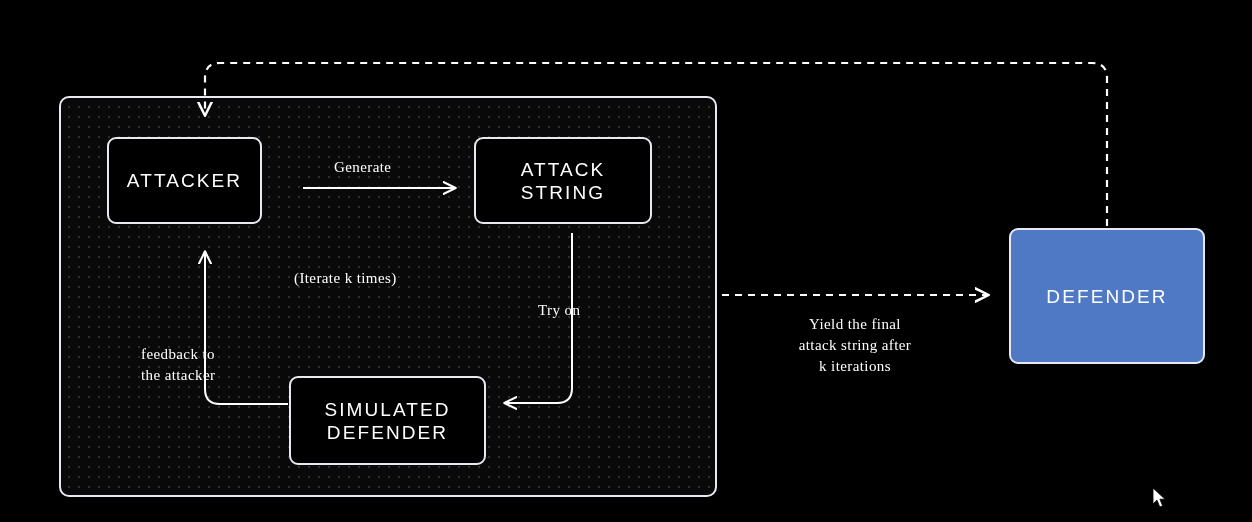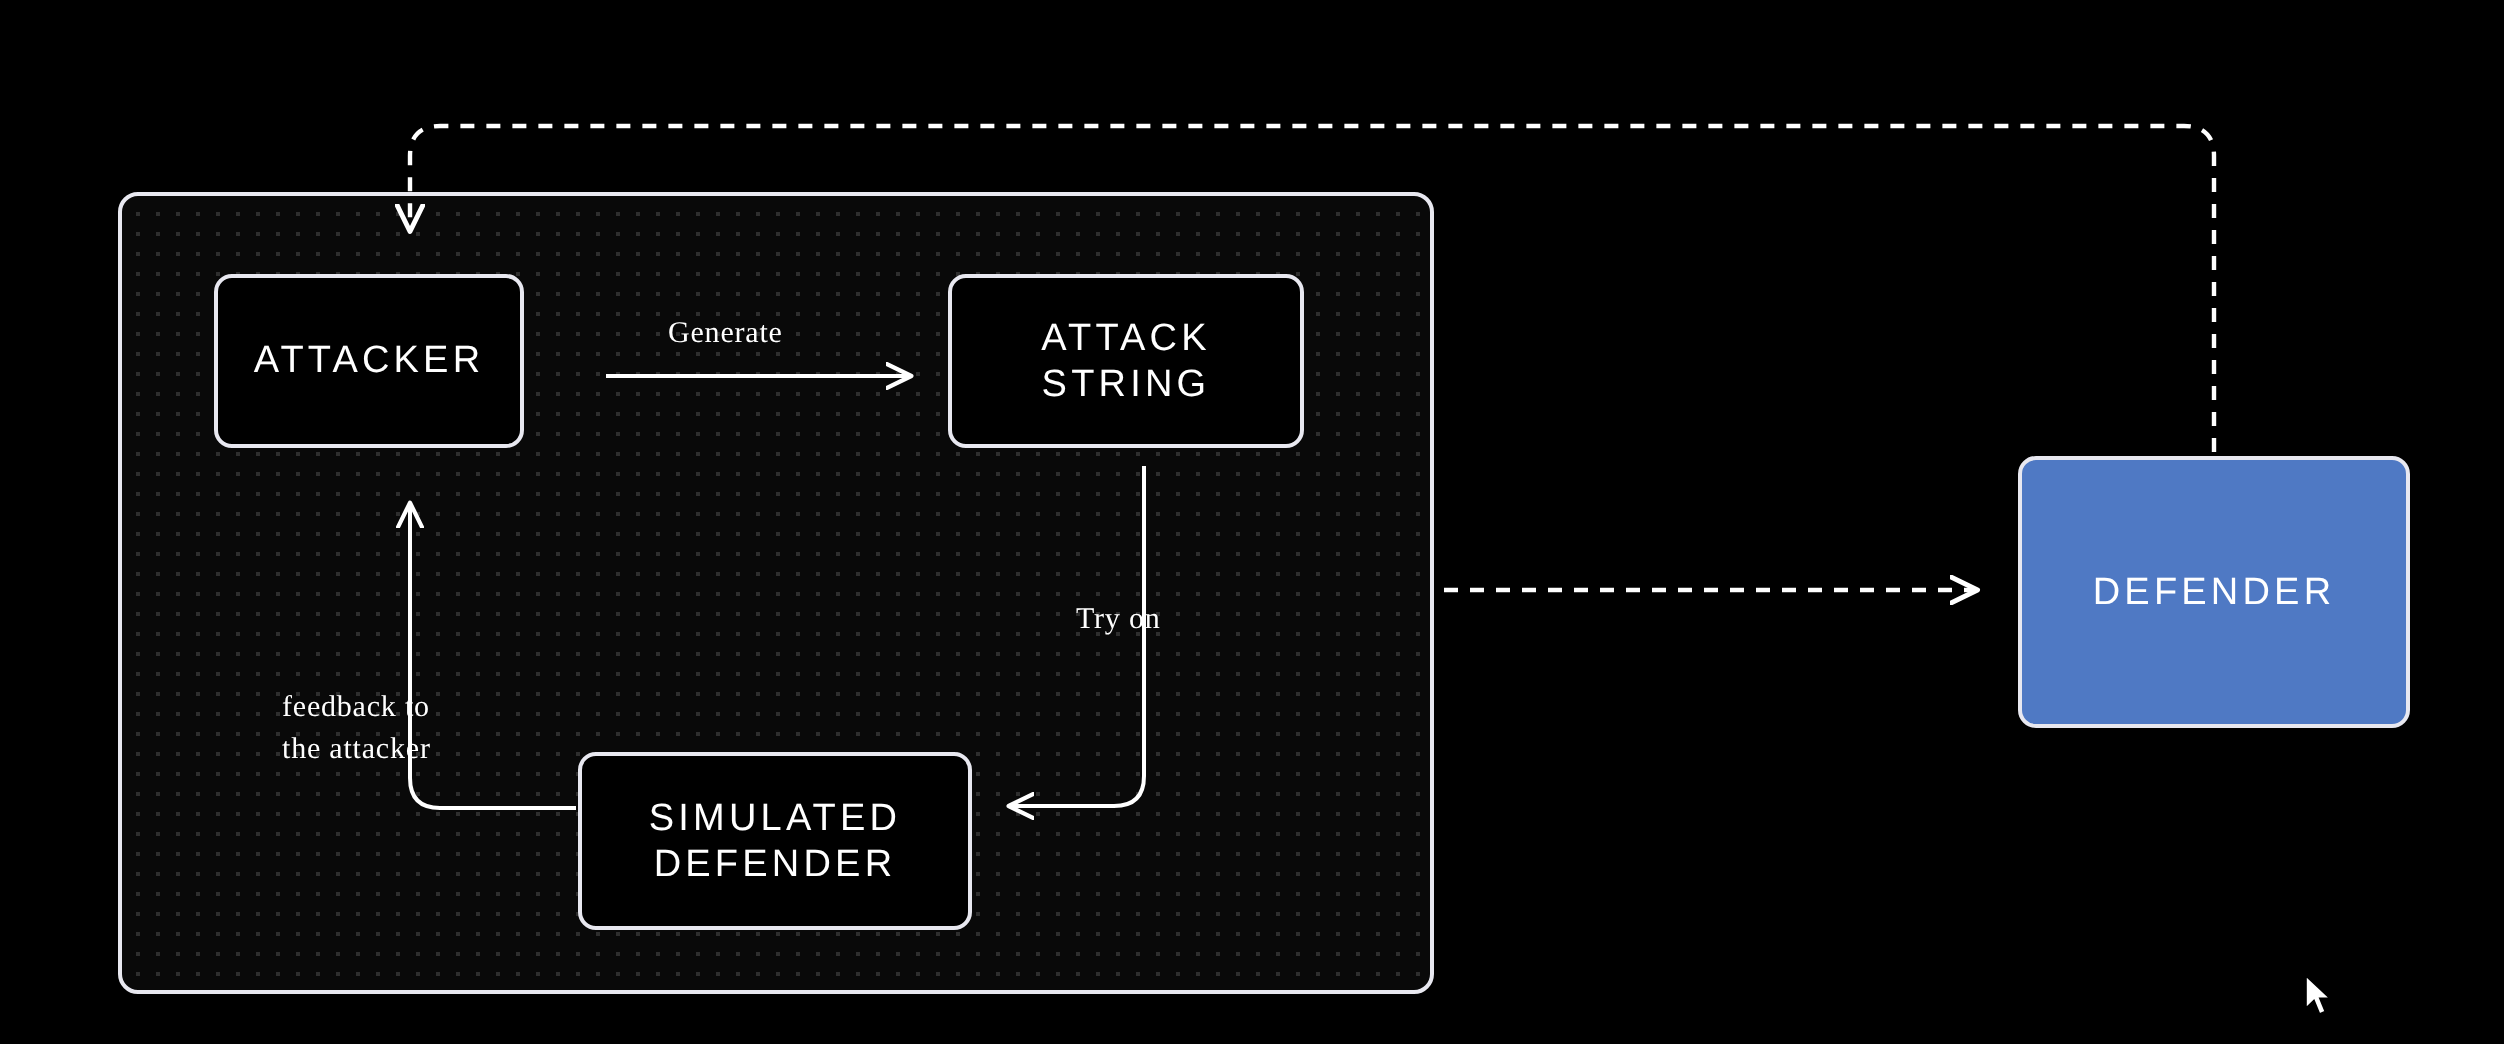--- a/index.html
+++ b/index.html
@@ -110,26 +110,30 @@
   <div class="node" id="node-attack-string">ATTACK
 STRING</div>
 
   <div class="node" id="node-sim-defender">SIMULATED
 DEFENDER</div>
 
   <div class="node" id="node-defender">DEFENDER</div>
 
   <div class="edge-label" id="label-generate">Generate</div>
 
+  <div class="edge-label" id="label-iterate">(Iterate k times)</div>
 
   <div class="edge-label" id="label-feedback">feedback to
 the attacker</div>
 
   <div class="edge-label" id="label-try-on">Try on</div>
 
+  <div class="edge-label" id="label-yield">Yield the final
+attack string after
+k iterations</div>
 
   <svg class="wires" viewBox="0 0 1252 522">
     <defs>
       <marker id="arrow-solid" viewBox="0 0 10 10" refX="8.5" refY="5" markerWidth="7" markerHeight="7" orient="auto-start-reverse">
         <path d="M 0 0.6 L 9 5 L 0 9.4" fill="none" stroke="#ffffff" stroke-width="1.5" stroke-linecap="round" stroke-linejoin="round"></path>
       </marker>
       <marker id="arrow-dash" viewBox="0 0 10 10" refX="8.5" refY="5" markerWidth="7" markerHeight="7" orient="auto-start-reverse">
         <path d="M 0 0.6 L 9 5 L 0 9.4" fill="none" stroke="#ffffff" stroke-width="1.6" stroke-linecap="round" stroke-linejoin="round"></path>
       </marker>
     </defs>

